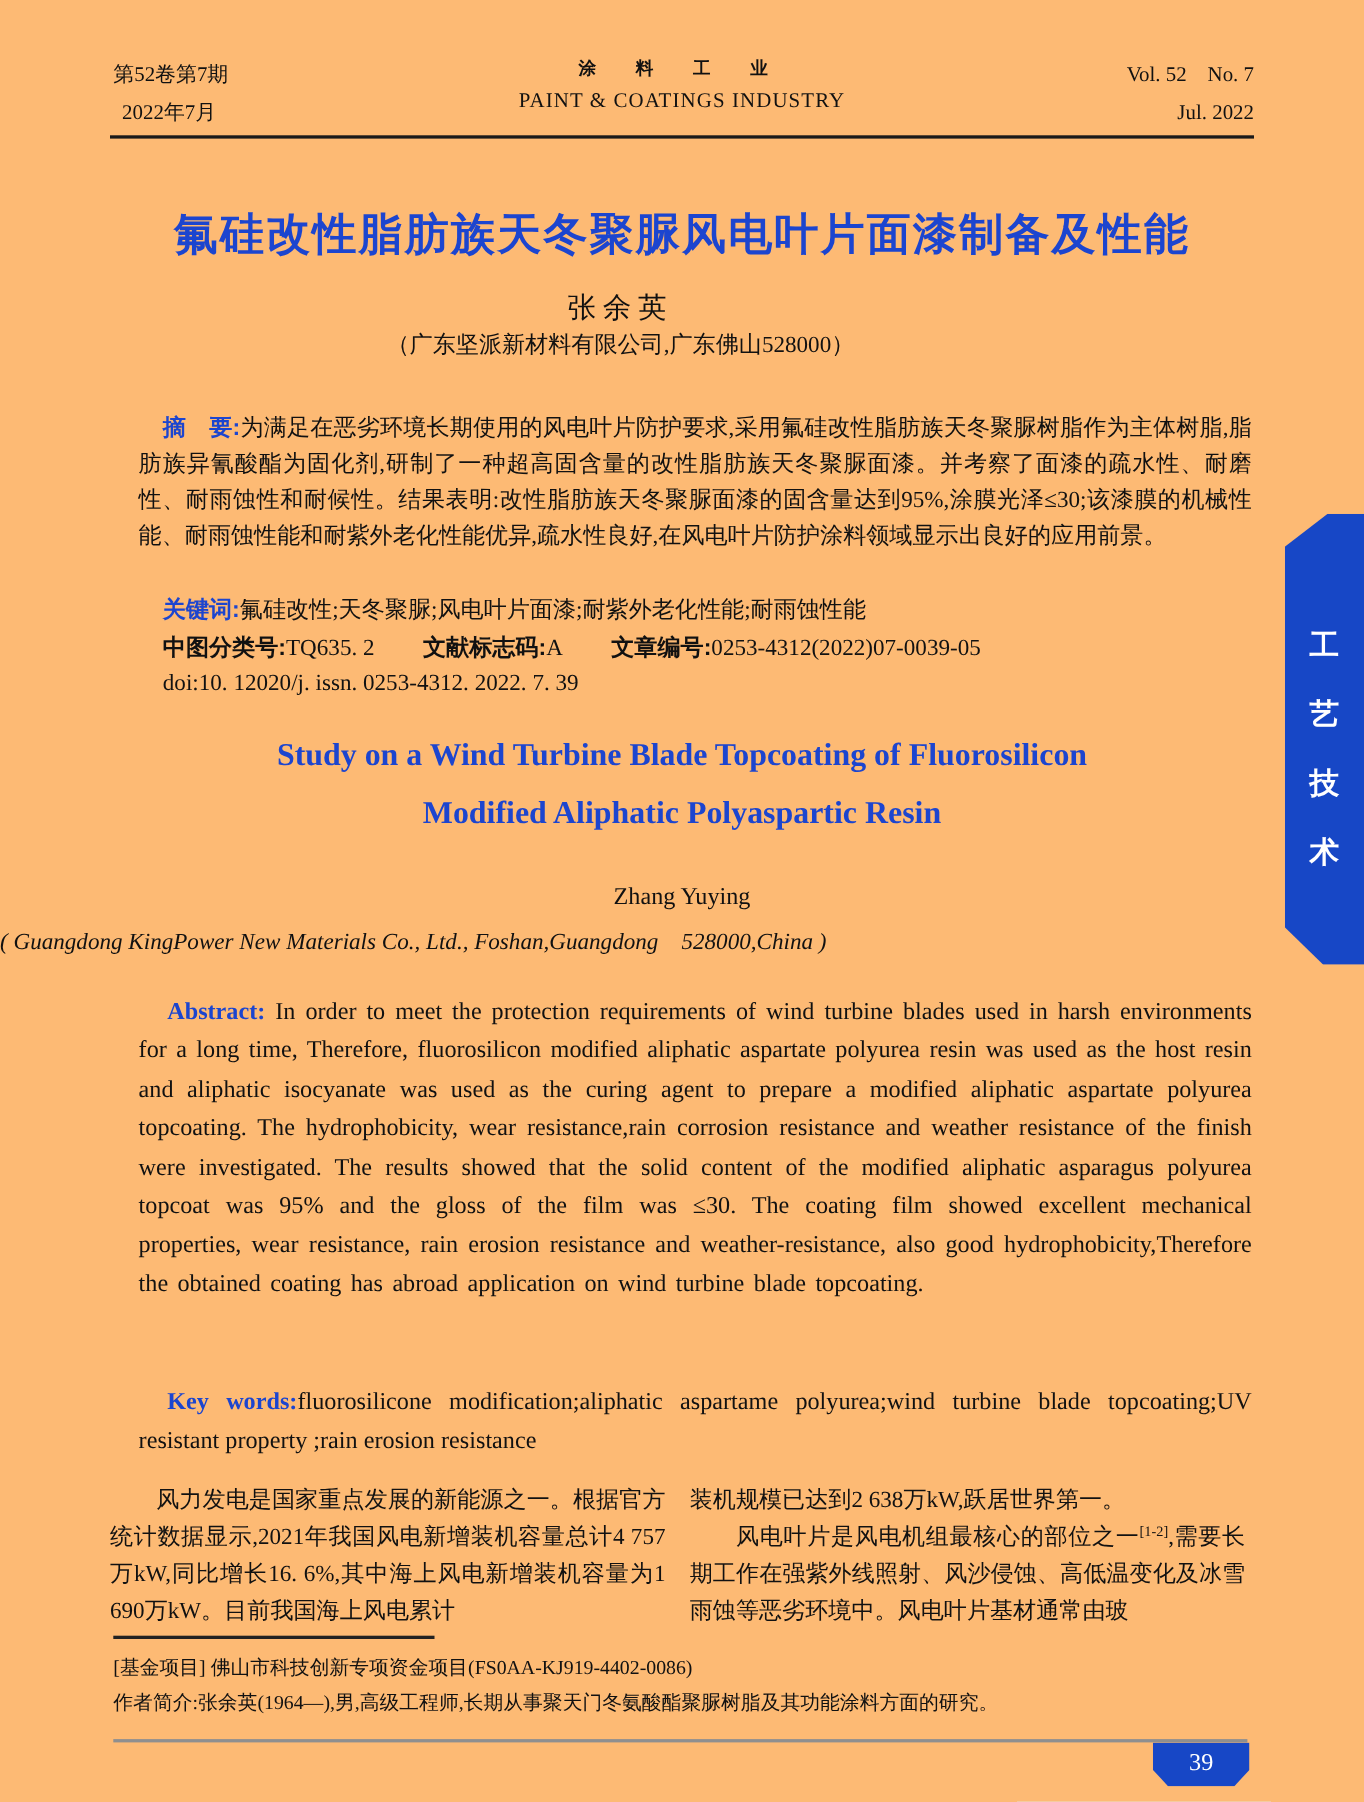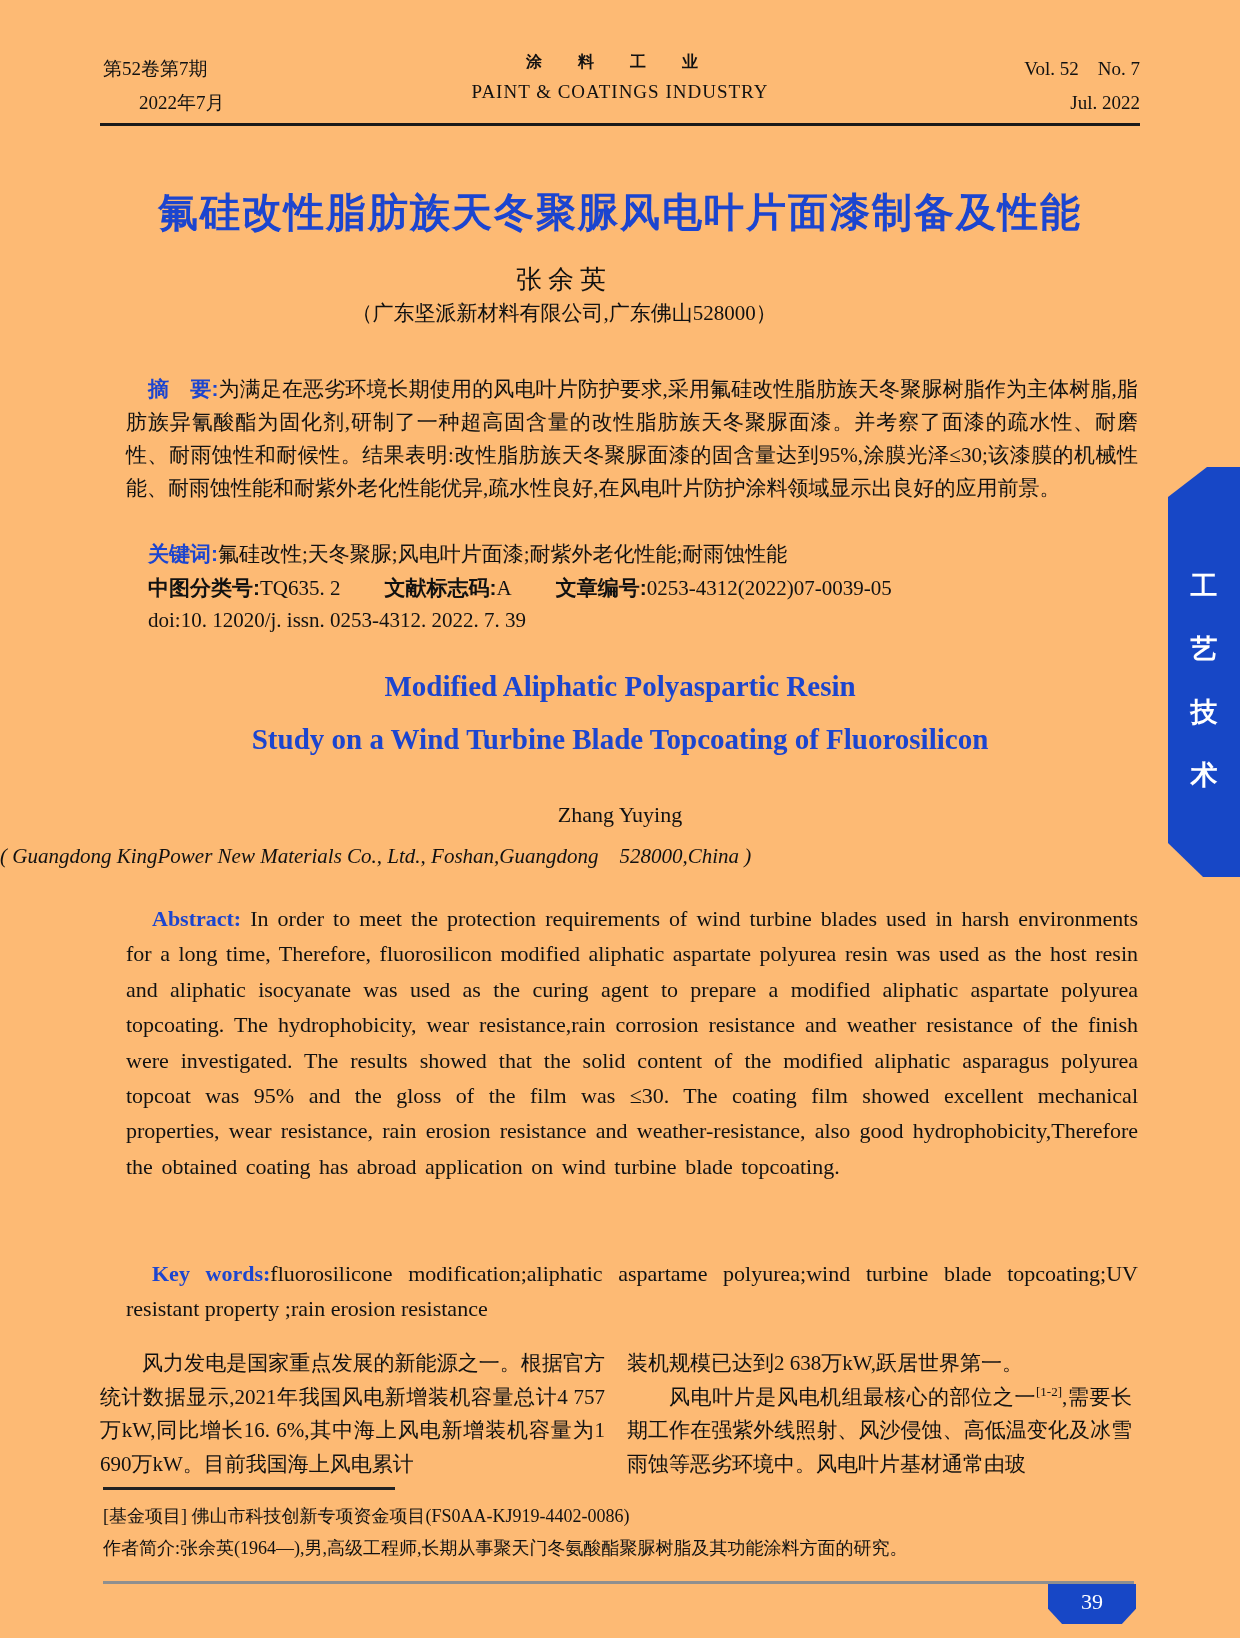--- a/index.html
+++ b/index.html
@@ -5,21 +5,21 @@
   * { margin:0; padding:0; box-sizing:border-box; }
   html,body { background:#e8e8e8; }
   .page {
     position:relative; width:1240px; height:1638px; background:#fdba74;
     margin:0 auto; overflow:hidden;
     font-family:"Liberation Serif","DejaVu Serif",serif; color:#111;
   }
 
   
   .hdr-left  { position:absolute; left:103px; top:52px; font-size:19px; line-height:34px; }
-  .hdr-left div:last-child { padding-left:8px;margin-left:28px; }
+  .hdr-left div:last-child { padding-left:8px; }
   .hdr-center{ position:absolute; left:0; top:52px; width:1240px; text-align:center; }
   .jcn { font-size:16px; font-weight:bold; letter-spacing:16px; }
   .jen { font-size:19px; margin-top:8px; letter-spacing:1px; }
   .hdr-right { position:absolute; right:100px; top:52px; text-align:right; font-size:19px; line-height:34px; }
   .hdr-rule  { position:absolute; left:100px; top:123px; width:1040px; height:3px; background:#1a1a1a; }
 
   
   .title-cn { position:absolute; left:0; top:185px; width:1240px; text-align:center;
               font-size:40px; font-weight:bold; letter-spacing:2px; color:#1c45cf;
               font-family:"Liberation Sans","DejaVu Sans",sans-serif; }
@@ -101,22 +101,22 @@
 
   <p class="abs-cn"><span class="lbl">摘　要:</span><span>为满足在恶劣环境长期使用的风电叶片防护要求,采用氟硅改性脂肪族天冬聚脲树脂作为主体树脂,脂肪族异氰酸酯为固化剂,研制了一种超高固含量的改性脂肪族天冬聚脲面漆。并考察了面漆的疏水性、耐磨性、耐雨蚀性和耐候性。结果表明:改性脂肪族天冬聚脲面漆的固含量达到95%,涂膜光泽≤30;该漆膜的机械性能、耐雨蚀性能和耐紫外老化性能优异,疏水性良好,在风电叶片防护涂料领域显示出良好的应用前景。</span></p>
 
   <p class="kw-cn"><span class="lbl">关键词:</span><span>氟硅改性;天冬聚脲;风电叶片面漆;耐紫外老化性能;耐雨蚀性能</span></p>
 
   <p class="clc-line"><span class="lbl">中图分类号:</span><span>TQ635. 2</span><span class="gap"></span><span class="lbl">文献标志码:</span><span>A</span><span class="gap"></span><span class="lbl">文章编号:</span><span>0253-4312(2022)07-0039-05</span></p>
 
   <p class="doi-line">doi:10. 12020/j. issn. 0253-4312. 2022. 7. 39</p>
 
   <div class="title-en">
+    <div>Study on a Wind Turbine Blade Topcoating of Fluorosilicon</div>
     <div>Modified Aliphatic Polyaspartic Resin</div>
-    <div>Study on a Wind Turbine Blade Topcoating of Fluorosilicon</div>
   </div>
   <div class="author-en">Zhang Yuying</div>
   <div class="affil-en">( Guangdong KingPower New Materials Co., Ltd., Foshan,Guangdong　528000,China )</div>
 
   <p class="abs-en"><span class="lbl">Abstract:</span><span> </span><span>In order to meet the protection requirements of wind turbine blades used in harsh environments for a long time, Therefore, fluorosilicon modified aliphatic aspartate polyurea resin was used as the host resin and aliphatic isocyanate was used as the curing agent to prepare a modified aliphatic aspartate polyurea topcoating. The hydrophobicity, wear resistance,rain corrosion resistance and weather resistance of the finish were investigated. The results showed that the solid content of the modified aliphatic asparagus polyurea topcoat was 95% and the gloss of the film was ≤30. The coating film showed excellent mechanical properties, wear resistance, rain erosion resistance and weather-resistance, also good hydrophobicity,Therefore the obtained coating has abroad application on wind turbine blade topcoating.</span></p>
 
   <p class="kw-en"><span class="lbl">Key words:</span><span>fluorosilicone modification;aliphatic aspartame polyurea;wind turbine blade topcoating;UV resistant property ;rain erosion resistance</span></p>
 
   <div class="body-cols">
     <div class="col">

